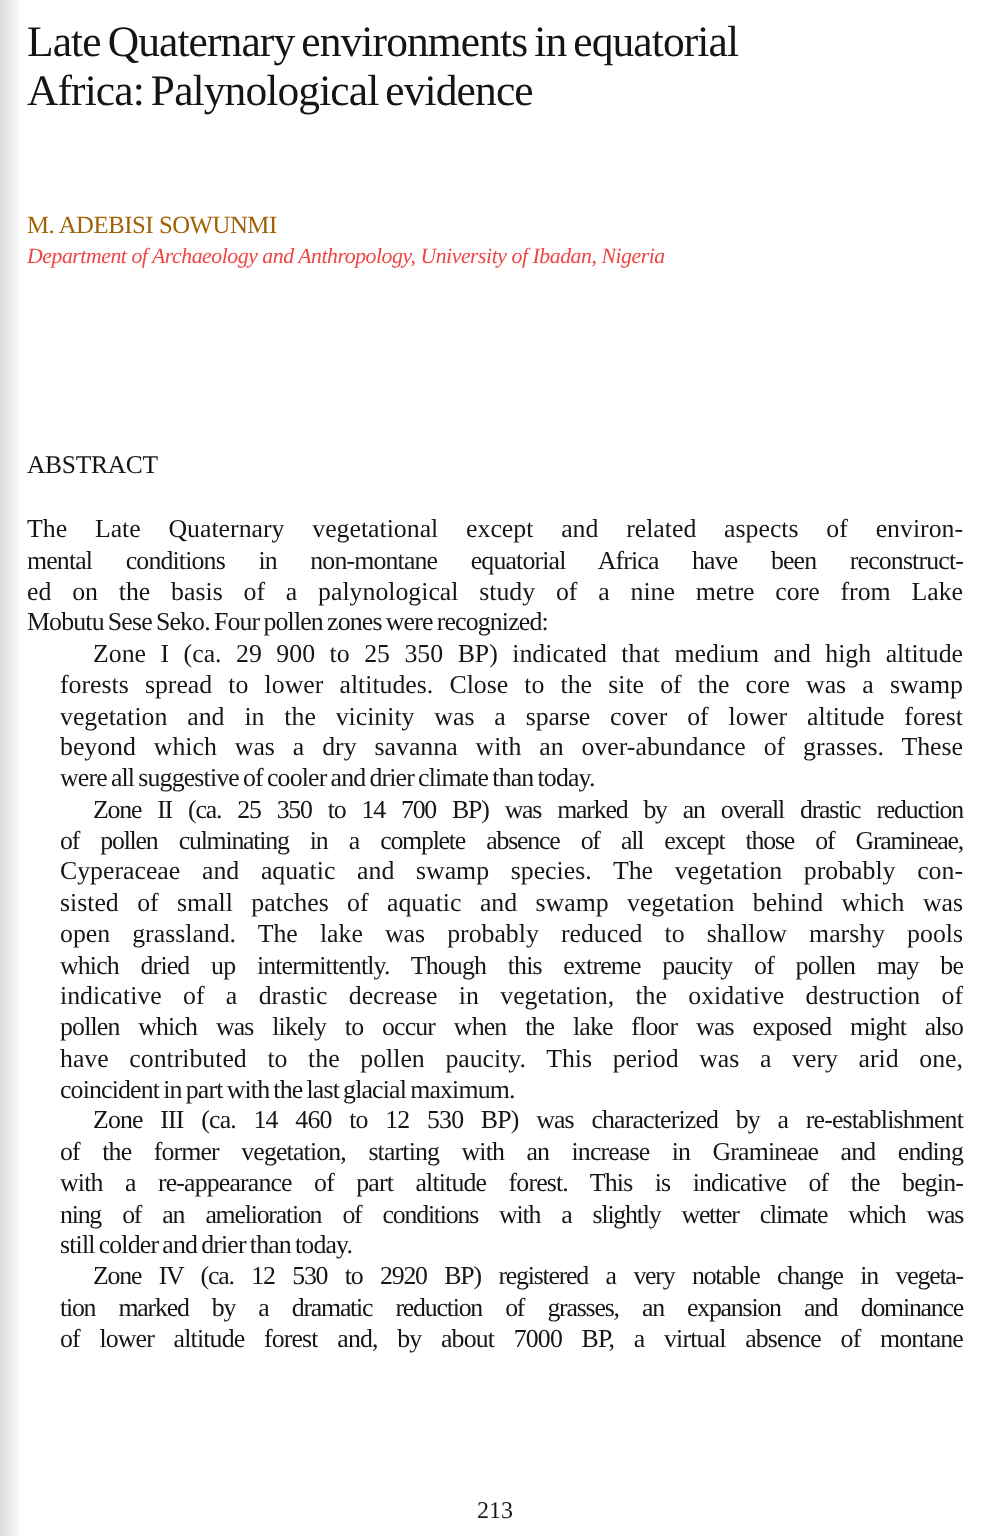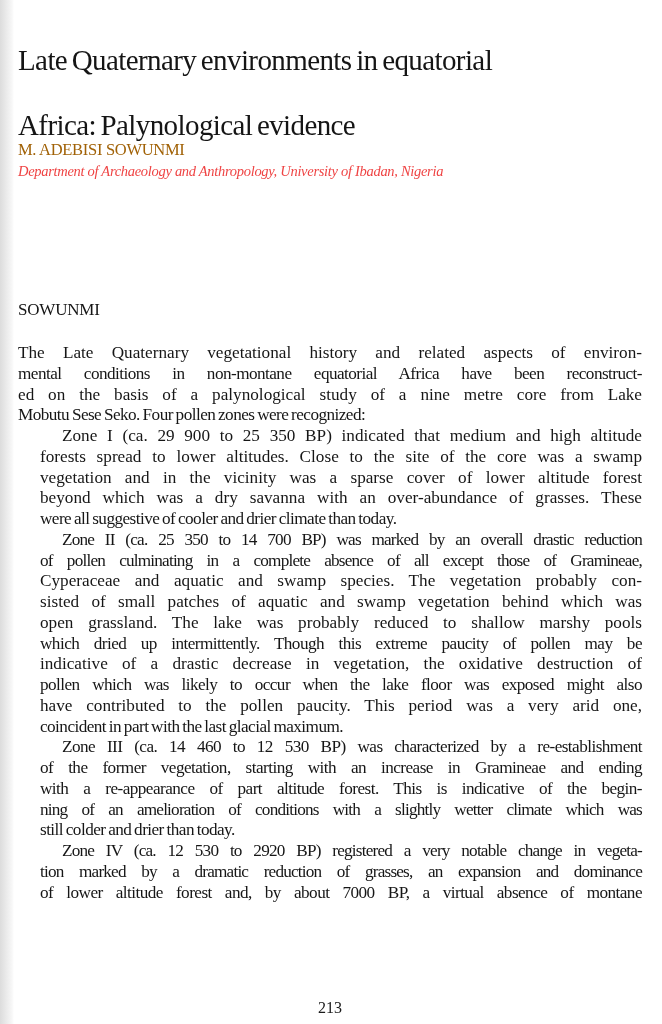--- a/index.html
+++ b/index.html
@@ -32,21 +32,21 @@
       top: 12px;
       left: 0;
       margin: 0;
       font-weight: normal;
       font-size: 29px;
       line-height: 33px;
       letter-spacing: -0.6px;
       word-spacing: -2px;
       color: #151515;
     }
-    .title span { display: block; white-space: nowrap; margin-top: 32px; }
+    .title span { display: block; white-space: nowrap; }
     .author {
       position: absolute;
       top: 140px;
       left: 0;
       font-size: 16.5px;
       letter-spacing: -0.3px;
       white-space: nowrap;
       color: #a16207;
     }
     .affiliation {
@@ -107,26 +107,26 @@
 <div class="page">
 
   <h1 class="title">
     <span>Late Quaternary environments in equatorial</span>
     <span>Africa: Palynological evidence</span>
   </h1>
 
   <div class="author">M. ADEBISI  SOWUNMI</div>
   <div class="affiliation">Department of Archaeology and Anthropology, University of Ibadan, Nigeria</div>
 
-  <h2 class="abstract-heading">SOWUNMI</h2>
+  <h2 class="abstract-heading">ABSTRACT</h2>
 
   <div class="abstract-body">
 
     <p>
-      <span class="line">The Late Quaternary vegetational history and related aspects of environ-</span>
+      <span class="line">The Late Quaternary vegetational except and related aspects of environ-</span>
       <span class="line tight">mental conditions in non-montane equatorial Africa have been reconstruct-</span>
       <span class="line">ed on the basis of a palynological study of a nine metre core from Lake</span>
       <span class="line last tight">Mobutu Sese Seko. Four pollen zones were recognized:</span>
     </p>
 
     <p class="indent">
       <span class="line" style="padding-left:22px">Zone I (ca. 29 900 to 25 350 BP) indicated that medium and high altitude</span>
       <span class="line">forests spread to lower altitudes. Close to the site of the core was a swamp</span>
       <span class="line">vegetation and in the vicinity was a sparse cover of lower altitude forest</span>
       <span class="line">beyond which was a dry savanna with an over-abundance of grasses. These</span>

